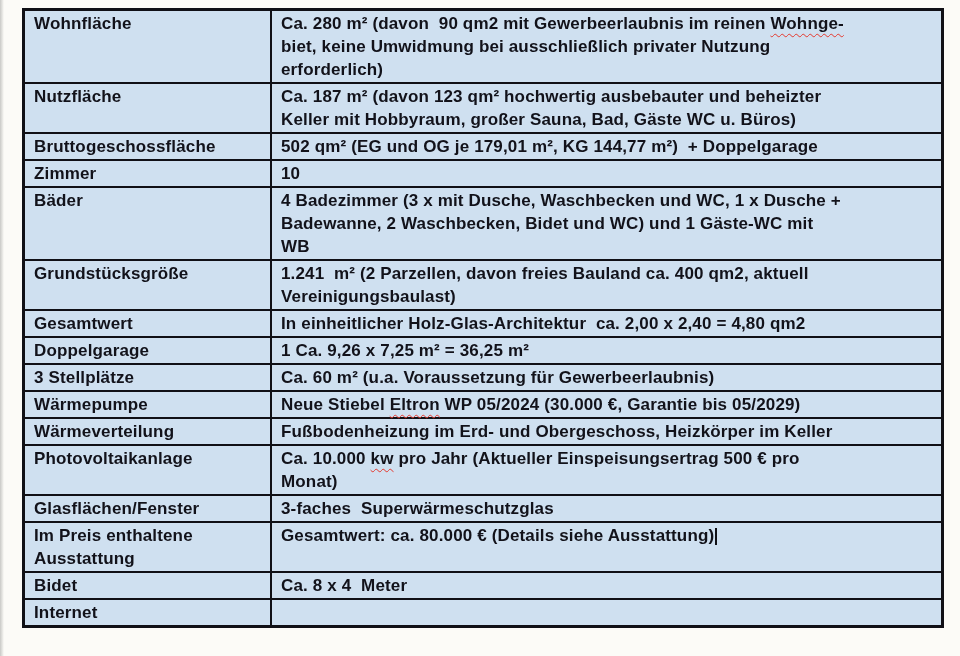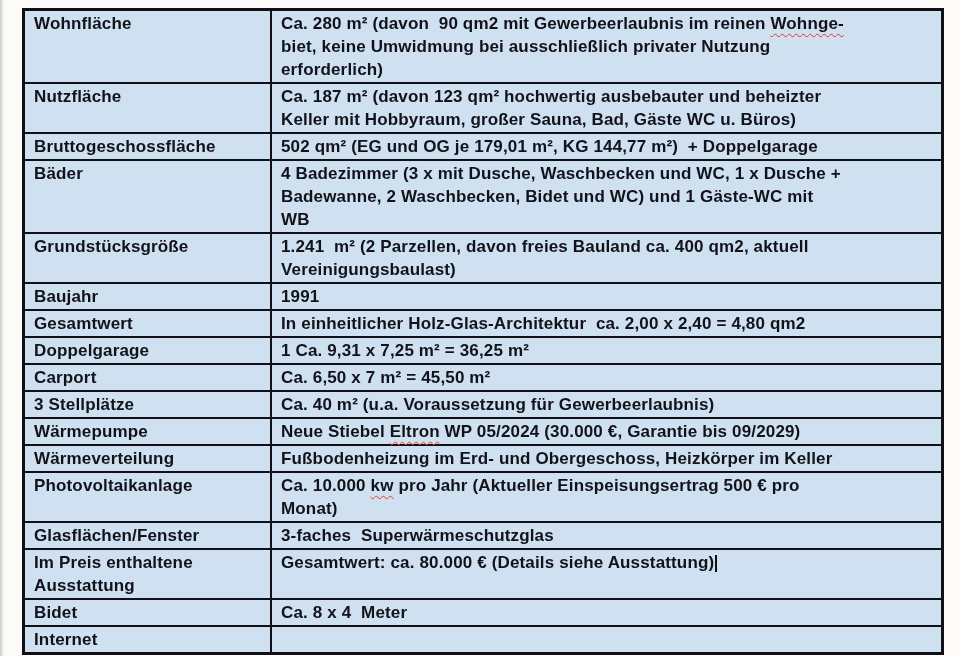--- a/index.html
+++ b/index.html
@@ -76,59 +76,55 @@
   <tr>
     <td class="label">Nutzfläche</td>
     <td class="value"><span>Ca. 187 m² (davon 123 qm² hochwertig ausbebauter und beheizter</span><br><span>Keller mit Hobbyraum, großer Sauna, Bad, Gäste WC u. Büros)</span></td>
   </tr>
 
   <tr>
     <td class="label">Bruttogeschossfläche</td>
     <td class="value"><span>502 qm² (EG und OG je 179,01 m², KG 144,77 m²)  + Doppelgarage</span></td>
   </tr>
 
+  <tr>
+    <td class="label">Zimmer</td>
+    <td class="value"><span>10</span></td>
+  </tr>
 
   <tr>
     <td class="label">Bäder</td>
     <td class="value"><span>4 Badezimmer (3 x mit Dusche, Waschbecken und WC, 1 x Dusche +</span><br><span>Badewanne, 2 Waschbecken, Bidet und WC) und 1 Gäste-WC mit</span><br><span>WB</span></td>
   </tr>
 
   <tr>
     <td class="label">Grundstücksgröße</td>
     <td class="value"><span>1.241  m² (2 Parzellen, davon freies Bauland ca. 400 qm2, aktuell</span><br><span>Vereinigungsbaulast)</span></td>
   </tr>
 
-  <tr>
-    <td class="label">Baujahr</td>
-    <td class="value"><span>1991</span></td>
-  </tr>
 
   <tr>
     <td class="label">Gesamtwert</td>
     <td class="value"><span>In einheitlicher Holz-Glas-Architektur  ca. 2,00 x 2,40 = 4,80 qm2</span></td>
   </tr>
 
   <tr>
     <td class="label">Doppelgarage</td>
-    <td class="value"><span>1 Ca. 9,31 x 7,25 m² = 36,25 m²</span></td>
+    <td class="value"><span>1 Ca. 9,26 x 7,25 m² = 36,25 m²</span></td>
   </tr>
 
-  <tr>
-    <td class="label">Carport</td>
-    <td class="value"><span>Ca. 6,50 x 7 m² = 45,50 m²</span></td>
-  </tr>
 
   <tr>
     <td class="label">3 Stellplätze</td>
-    <td class="value"><span>Ca. 40 m² (u.a. Voraussetzung für Gewerbeerlaubnis)</span></td>
+    <td class="value"><span>Ca. 60 m² (u.a. Voraussetzung für Gewerbeerlaubnis)</span></td>
   </tr>
 
   <tr>
     <td class="label">Wärmepumpe</td>
-    <td class="value"><span>Neue Stiebel </span><span class="sq">Eltron</span><span> WP 05/2024 (30.000 €, Garantie bis 09/2029)</span></td>
+    <td class="value"><span>Neue Stiebel </span><span class="sq">Eltron</span><span> WP 05/2024 (30.000 €, Garantie bis 05/2029)</span></td>
   </tr>
 
   <tr>
     <td class="label">Wärmeverteilung</td>
     <td class="value"><span>Fußbodenheizung im Erd- und Obergeschoss, Heizkörper im Keller</span></td>
   </tr>
 
   <tr>
     <td class="label">Photovoltaikanlage</td>
     <td class="value"><span>Ca. 10.000 </span><span class="sq">kw</span><span> pro Jahr (Aktueller Einspeisungsertrag 500 € pro</span><br><span>Monat)</span></td>

